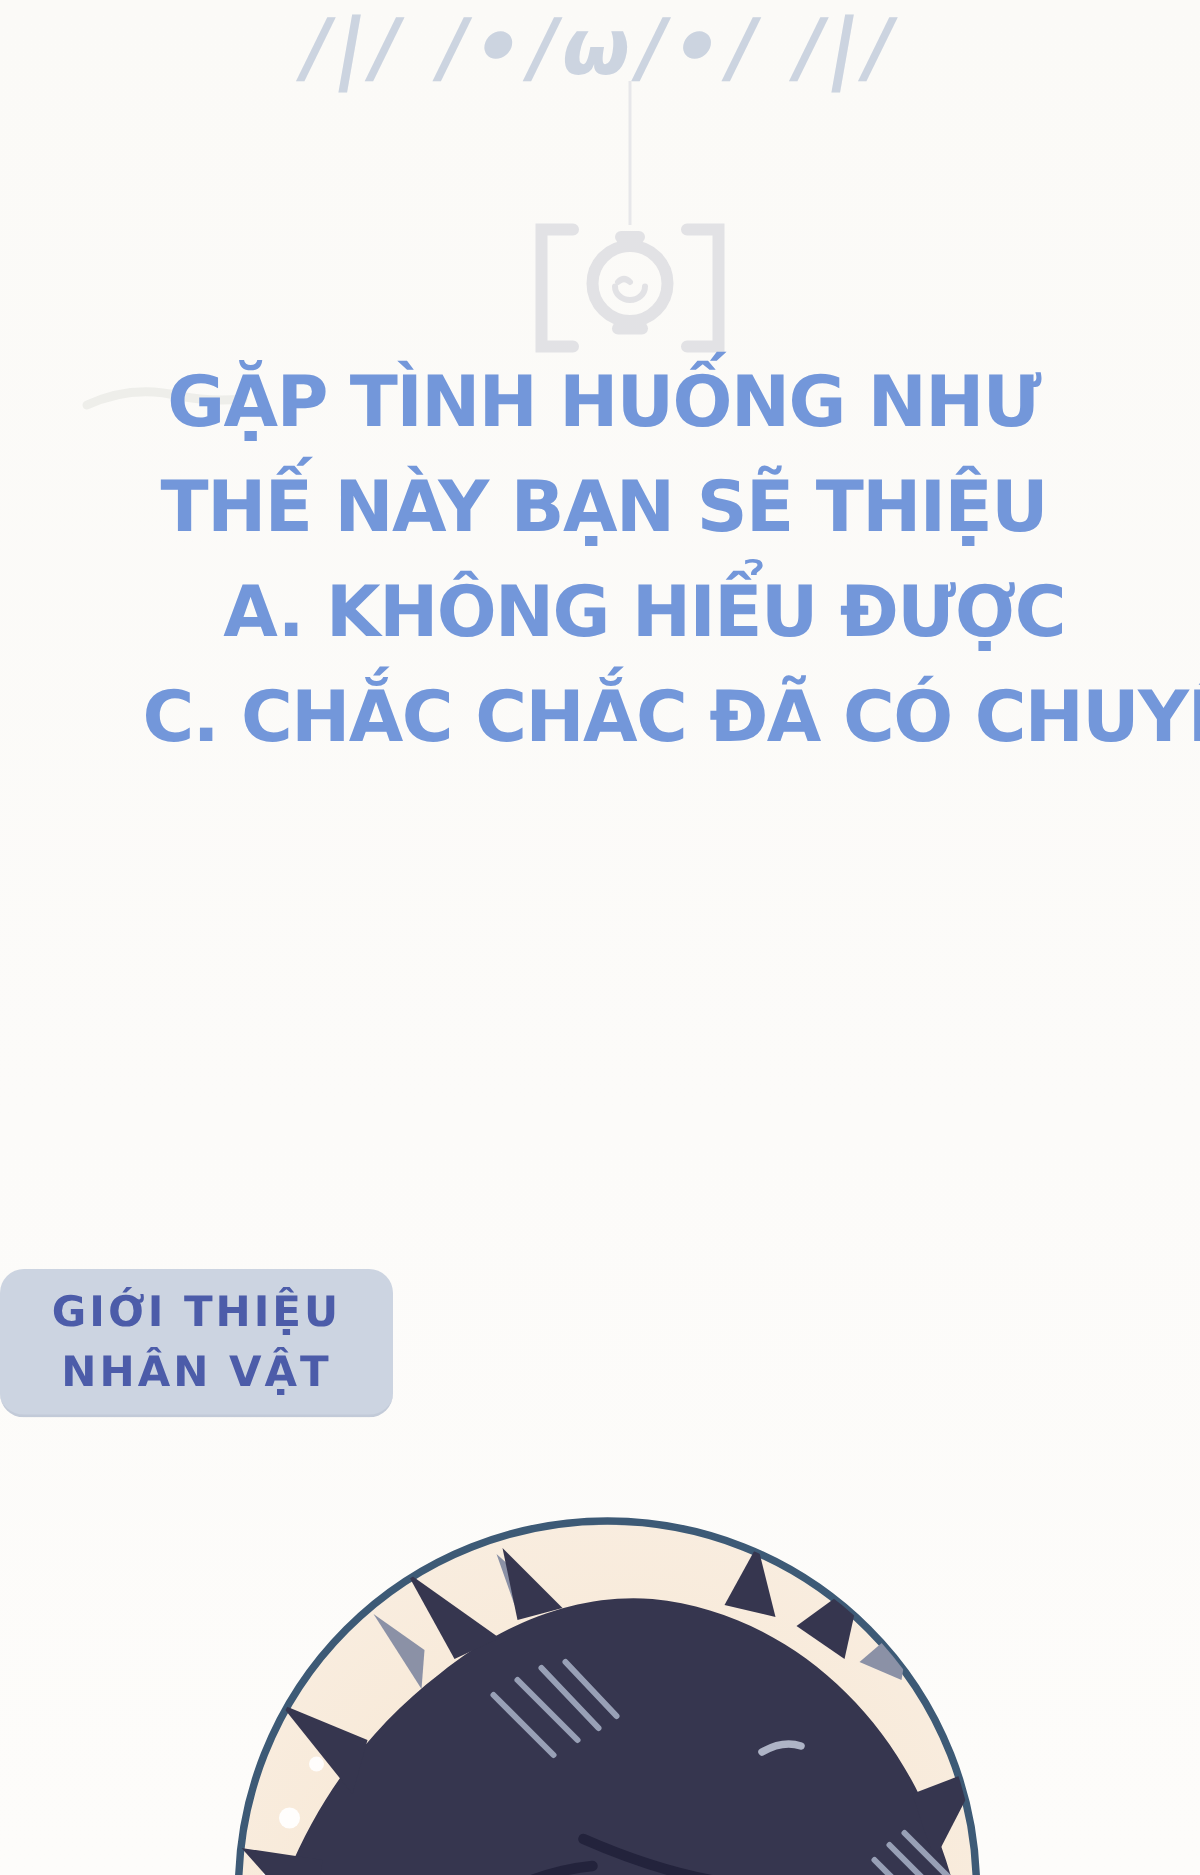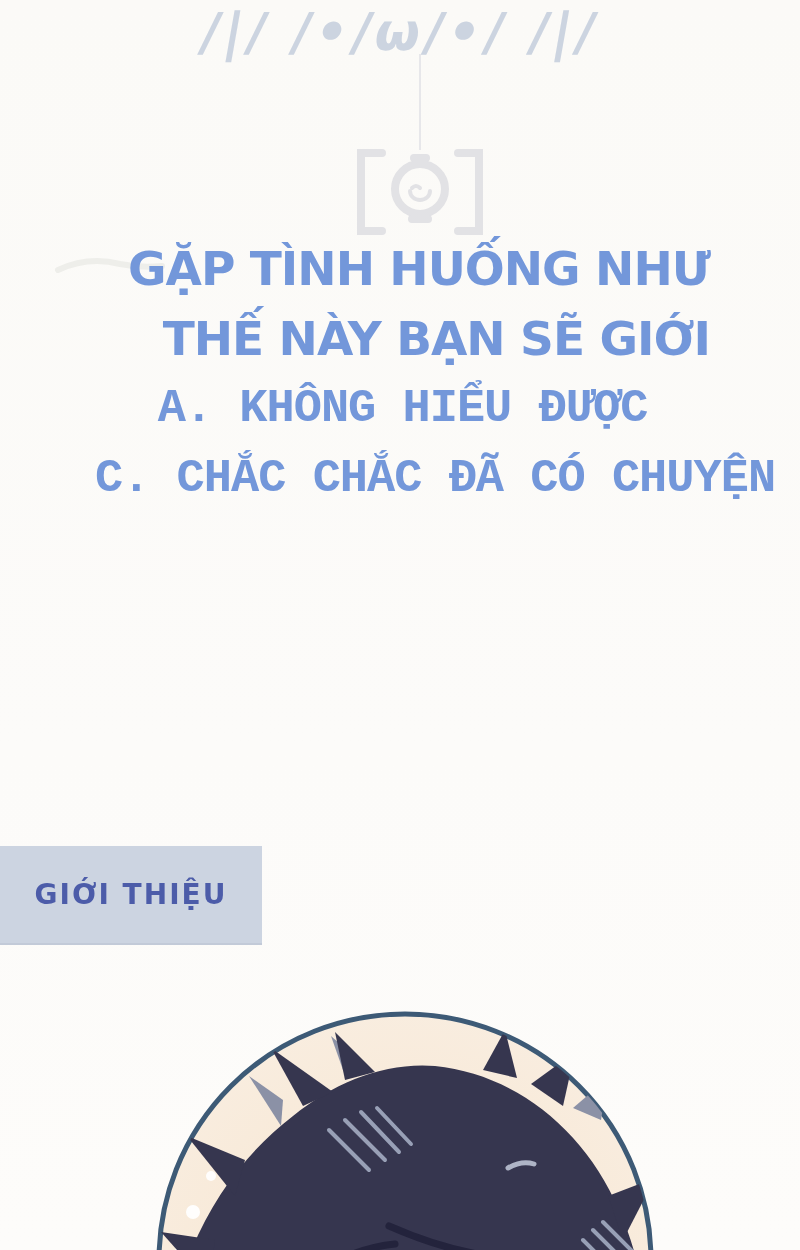--- a/index.html
+++ b/index.html
@@ -33,30 +33,31 @@
   
   .quiz{
     position:absolute;left:95px;top:234px;width:615px;
     color:#7397da;
     font-weight:bold;
     font-size:47px;
     line-height:70px;
     letter-spacing:-1px;
     white-space:nowrap;
   }
-  .q-line{text-align:right;}
-  .opt-line{text-align:center;font-family:Liberation Mono, monospace;}
+  .q-line{text-align:center;}
+  .opt-line{text-align:right;}
 
   
   .badge{
     position:absolute;left:0;top:846px;width:262px;height:97px;
     background:#ccd4e1;
     border-bottom:2px solid #c2cad8;
     display:flex;flex-direction:column;align-items:center;justify-content:center;
     gap:2px;
+    border-radius:16px;
   }
   .badge span{
     color:#4c5ca9;font-weight:bold;font-size:28px;letter-spacing:2px;
     line-height:38px;
   }
 
   
   .portrait{position:absolute;left:153px;top:1008px;width:504px;height:504px;}
 </style>
 </head>
@@ -85,27 +86,28 @@
   </div>
 
   <div class="edge-smudge">
     <svg width="120" height="30" viewBox="0 0 120 30">
       <path d="M8 22 q30 -14 62 -6 q20 4 42 2" stroke="#eeeeea" stroke-width="6" fill="none" stroke-linecap="round"></path>
     </svg>
   </div>
 
   <div class="quiz">
     <div class="q-line">GẶP TÌNH HUỐNG NHƯ</div>
-    <div class="q-line">THẾ NÀY BẠN SẼ GIỚI</div>
+    <div class="q-line">THẾ NÀY BẠN SẼ THIỆU</div>
     <div class="opt-line">A. KHÔNG HIỂU ĐƯỢC</div>
     <div class="opt-line">C. CHẮC CHẮC ĐÃ CÓ CHUYỆN</div>
   </div>
 
   <div class="badge">
     <span>GIỚI THIỆU</span>
+    <span>NHÂN VẬT</span>
   </div>
 
   <div class="portrait">
     <svg width="504" height="504" viewBox="0 0 504 504">
       <defs>
         <radialGradient id="creamBg" cx="50%" cy="60%" r="75%">
           <stop offset="0%" stop-color="#f6e2d0"></stop>
           <stop offset="55%" stop-color="#f8ead9"></stop>
           <stop offset="100%" stop-color="#f9efe4"></stop>
         </radialGradient>

